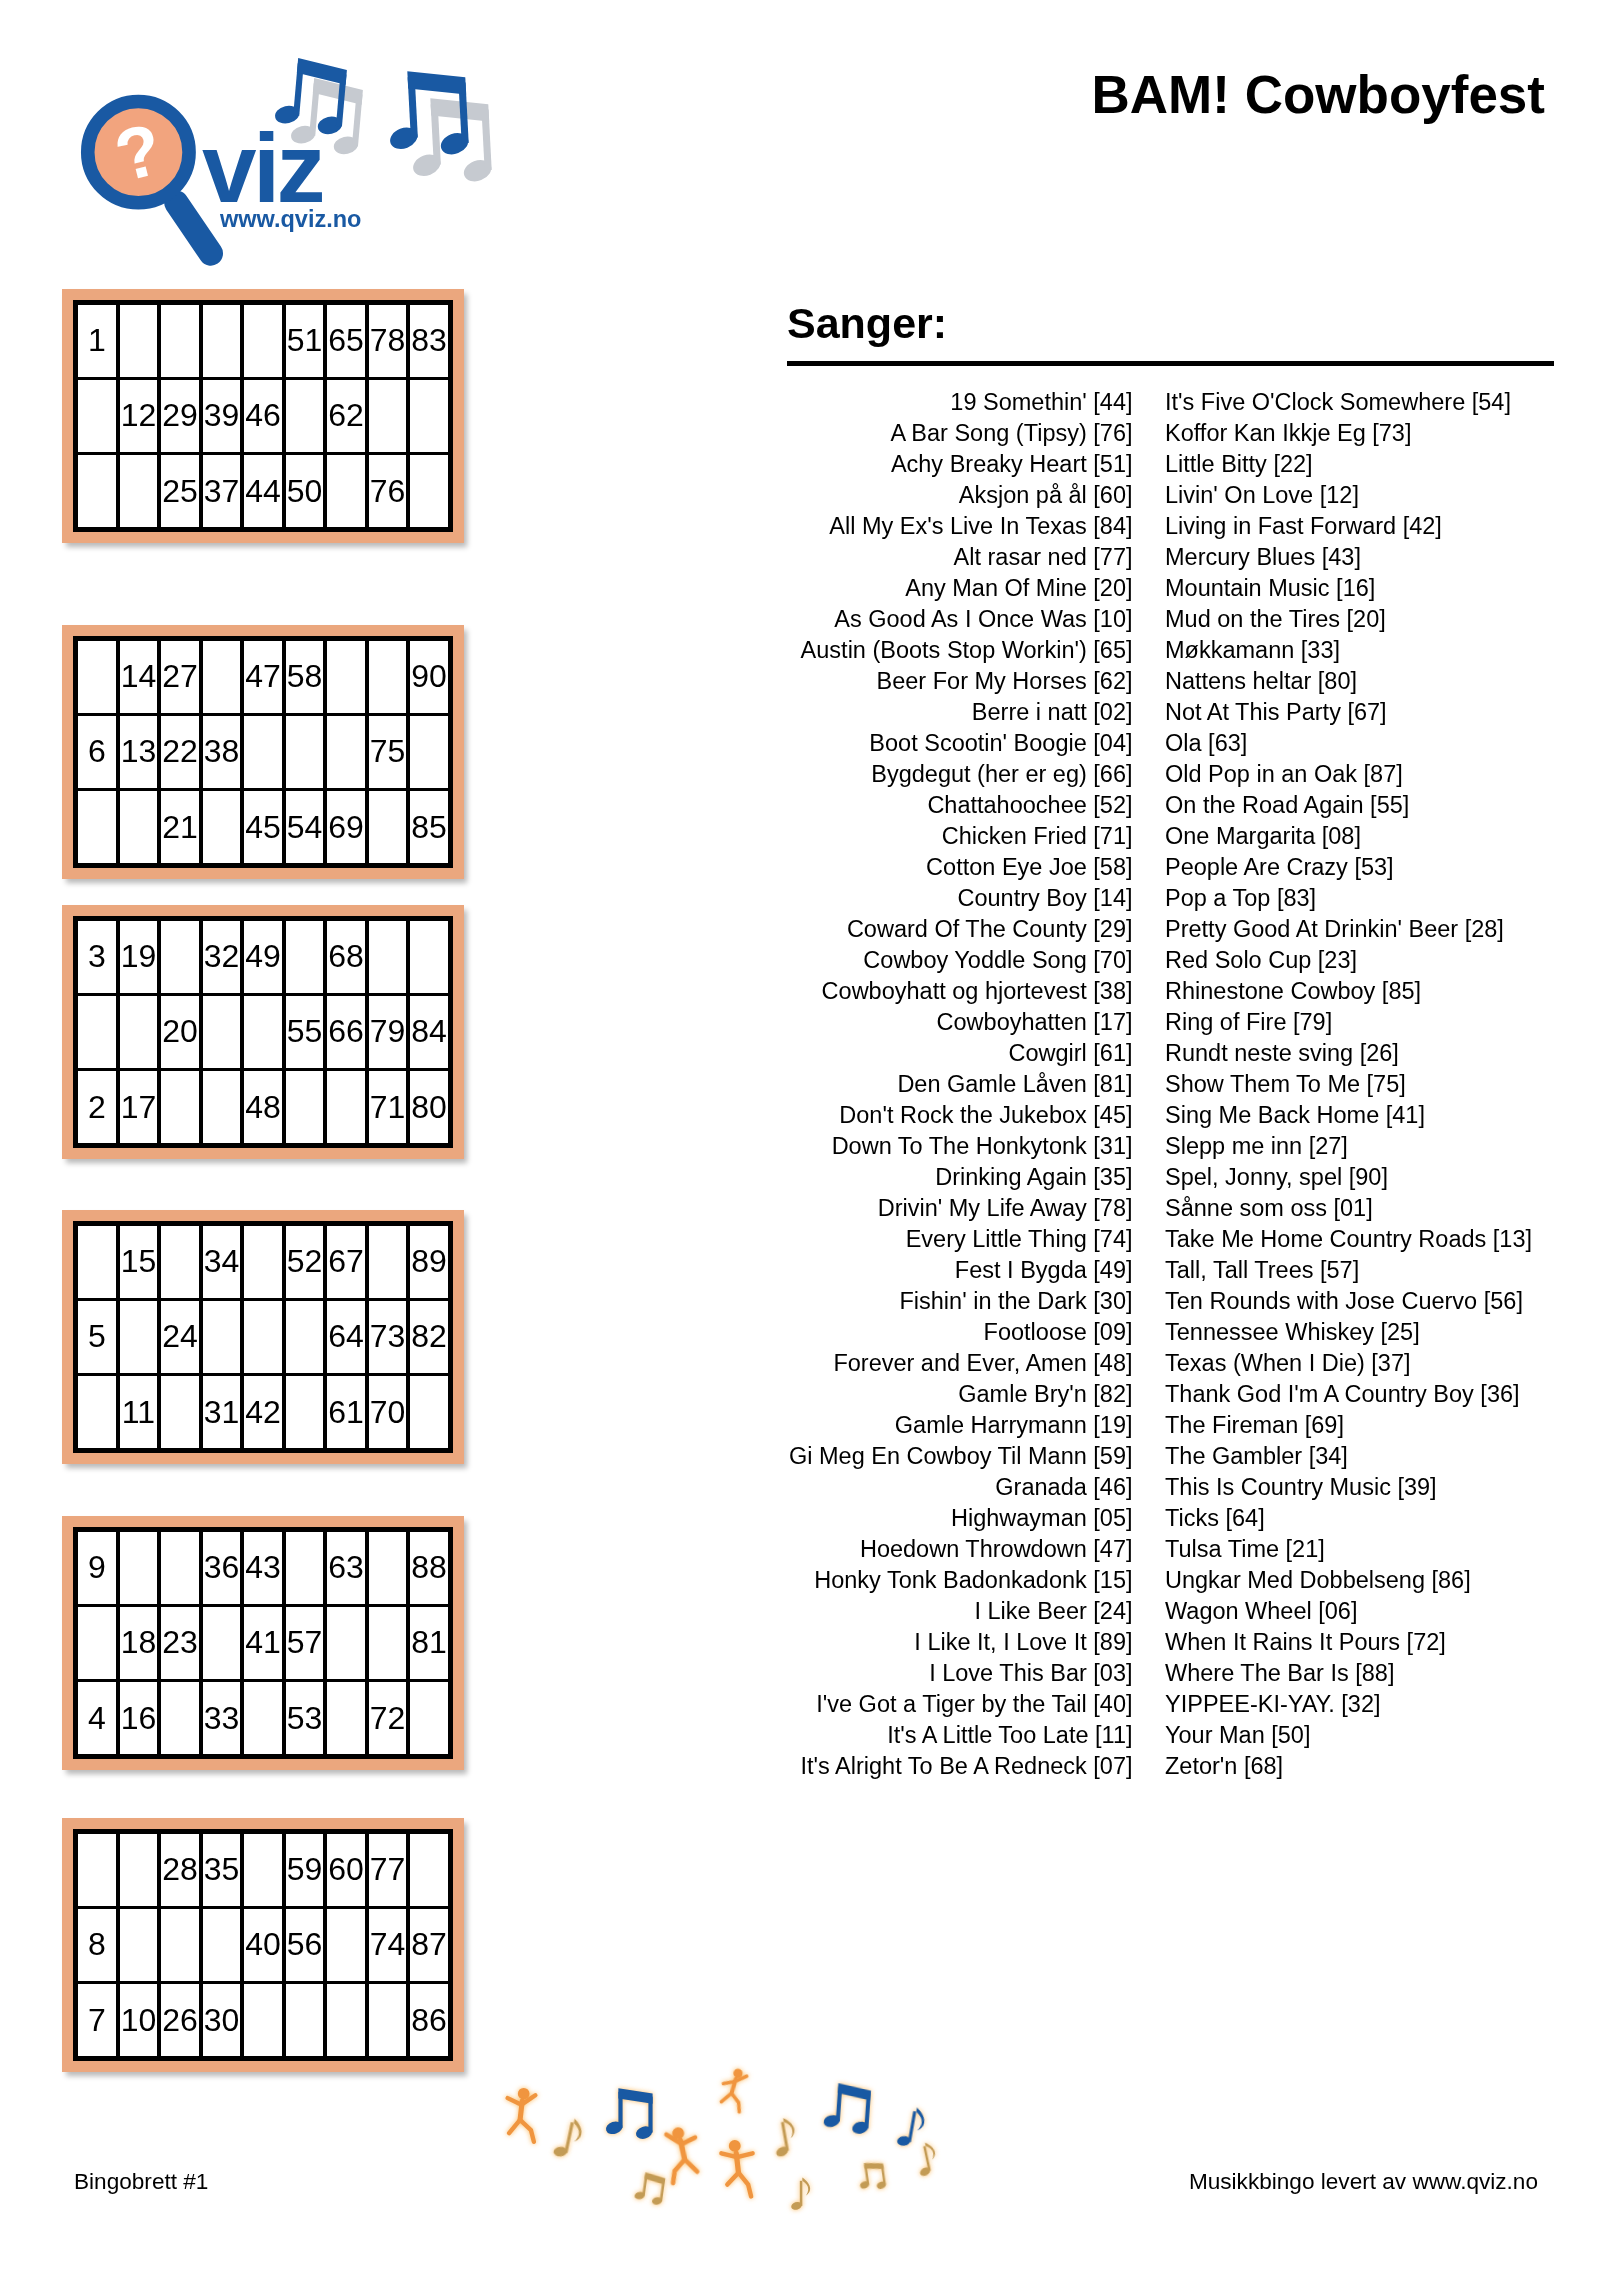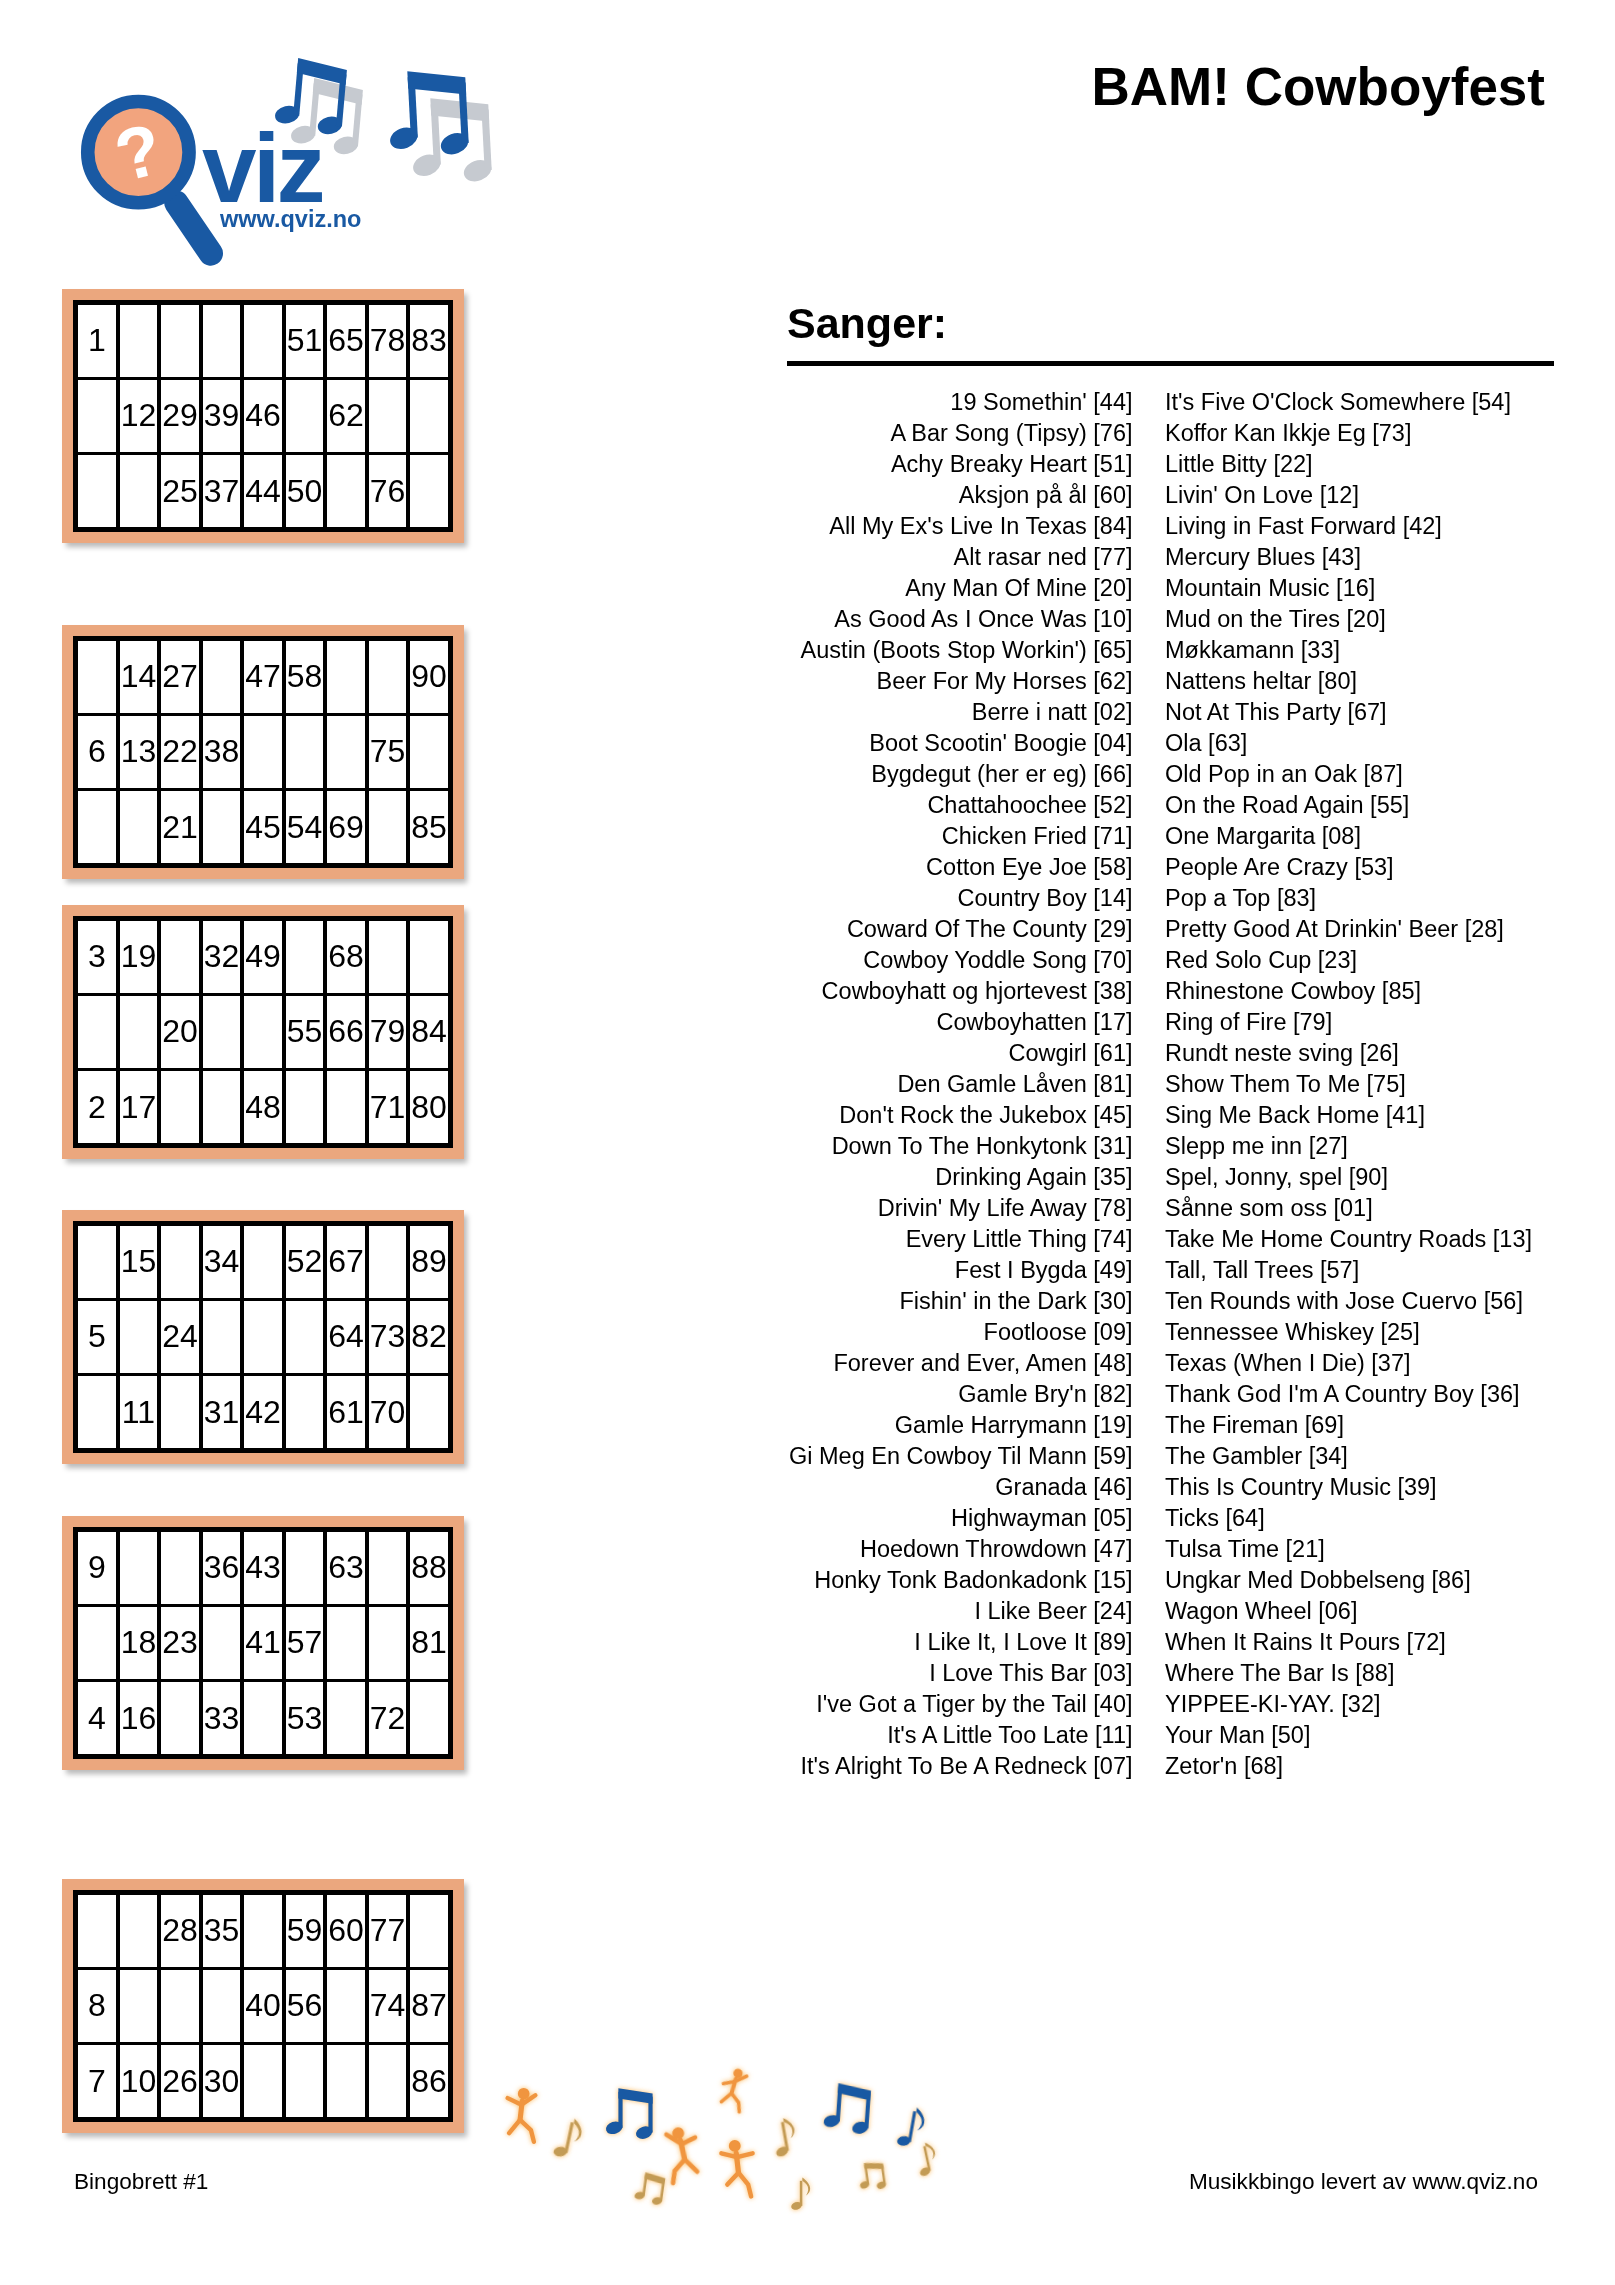--- a/index.html
+++ b/index.html
@@ -41,21 +41,21 @@
   .d8{left:771px;top:2115px;width:29px;transform:rotate(-10deg);}
   .d9{left:820px;top:2077px;width:58px;transform:rotate(4deg);}
   .d10{left:789px;top:2175px;width:25px;}
   .d11{left:856px;top:2158px;width:33px;transform:rotate(-8deg);}
   .d12{left:897px;top:2104px;width:31px;transform:rotate(10deg);}
   .d13{left:915px;top:2140px;width:25px;transform:rotate(-12deg);}
 
   
   .titles{position:absolute;right:71px;top:58px;text-align:right;}
   .t1{font-size:40px;font-weight:bold;line-height:1.1;}
-  .t2{font-size:53px;font-weight:bold;line-height:1.1;margin-top:0;}
+  .t2{font-size:53px;font-weight:bold;line-height:1.1;margin-top:8px;}
 
   
   .grid-frame{position:absolute;left:62px;width:402px;height:254px;box-sizing:border-box;
               background:var(--frame-orange,#EBA77E);padding:11px;
               box-shadow:3.6px 4.5px 5.4px rgba(0,0,0,0.28);}
   .grid-table{width:100%;height:100%;box-sizing:border-box;background:#000;
               border:5.4px solid #000;display:grid;
               grid-template-columns:repeat(9,1fr);grid-template-rows:repeat(3,1fr);gap:3.6px;}
   .cell{background:#fff;display:flex;align-items:center;justify-content:center;
         font-size:32px;color:#000;}
@@ -275,21 +275,21 @@
         <div class="cell">16</div>
         <div class="cell"></div>
         <div class="cell">33</div>
         <div class="cell"></div>
         <div class="cell">53</div>
         <div class="cell"></div>
         <div class="cell">72</div>
         <div class="cell"></div>
       </div>
   </div>
-  <div class="grid-frame" style="top:1879px">
+  <div class="grid-frame" style="top:1818px">
     <div class="grid-table">
         <div class="cell"></div>
         <div class="cell"></div>
         <div class="cell">28</div>
         <div class="cell">35</div>
         <div class="cell"></div>
         <div class="cell">59</div>
         <div class="cell">60</div>
         <div class="cell">77</div>
         <div class="cell"></div>

